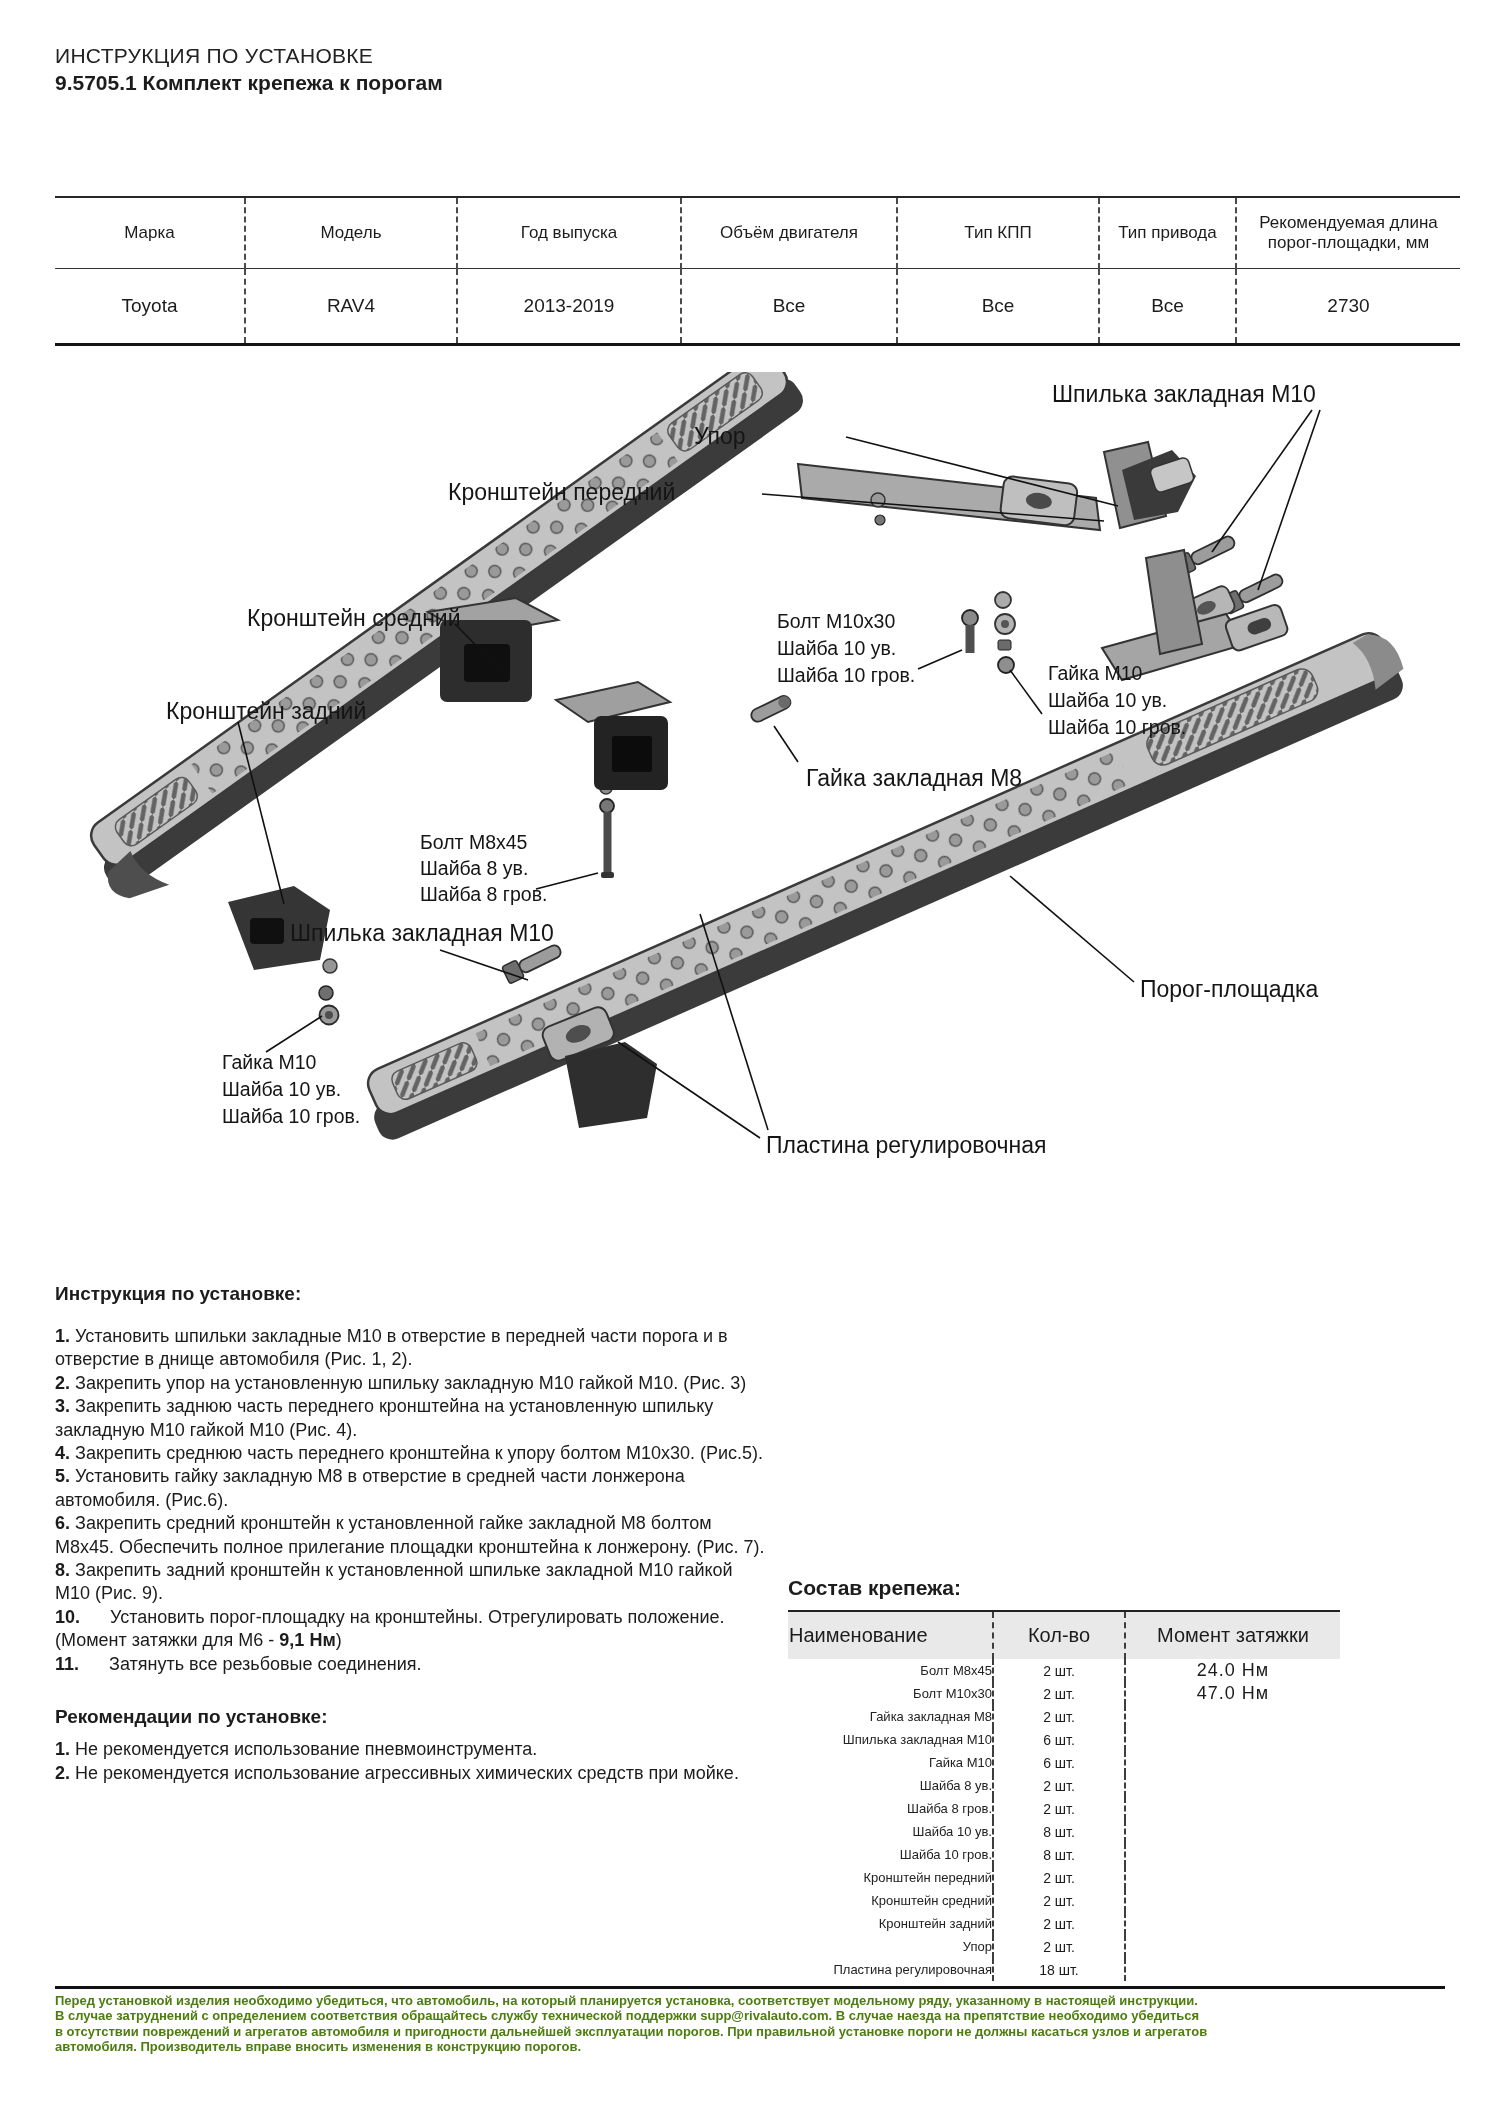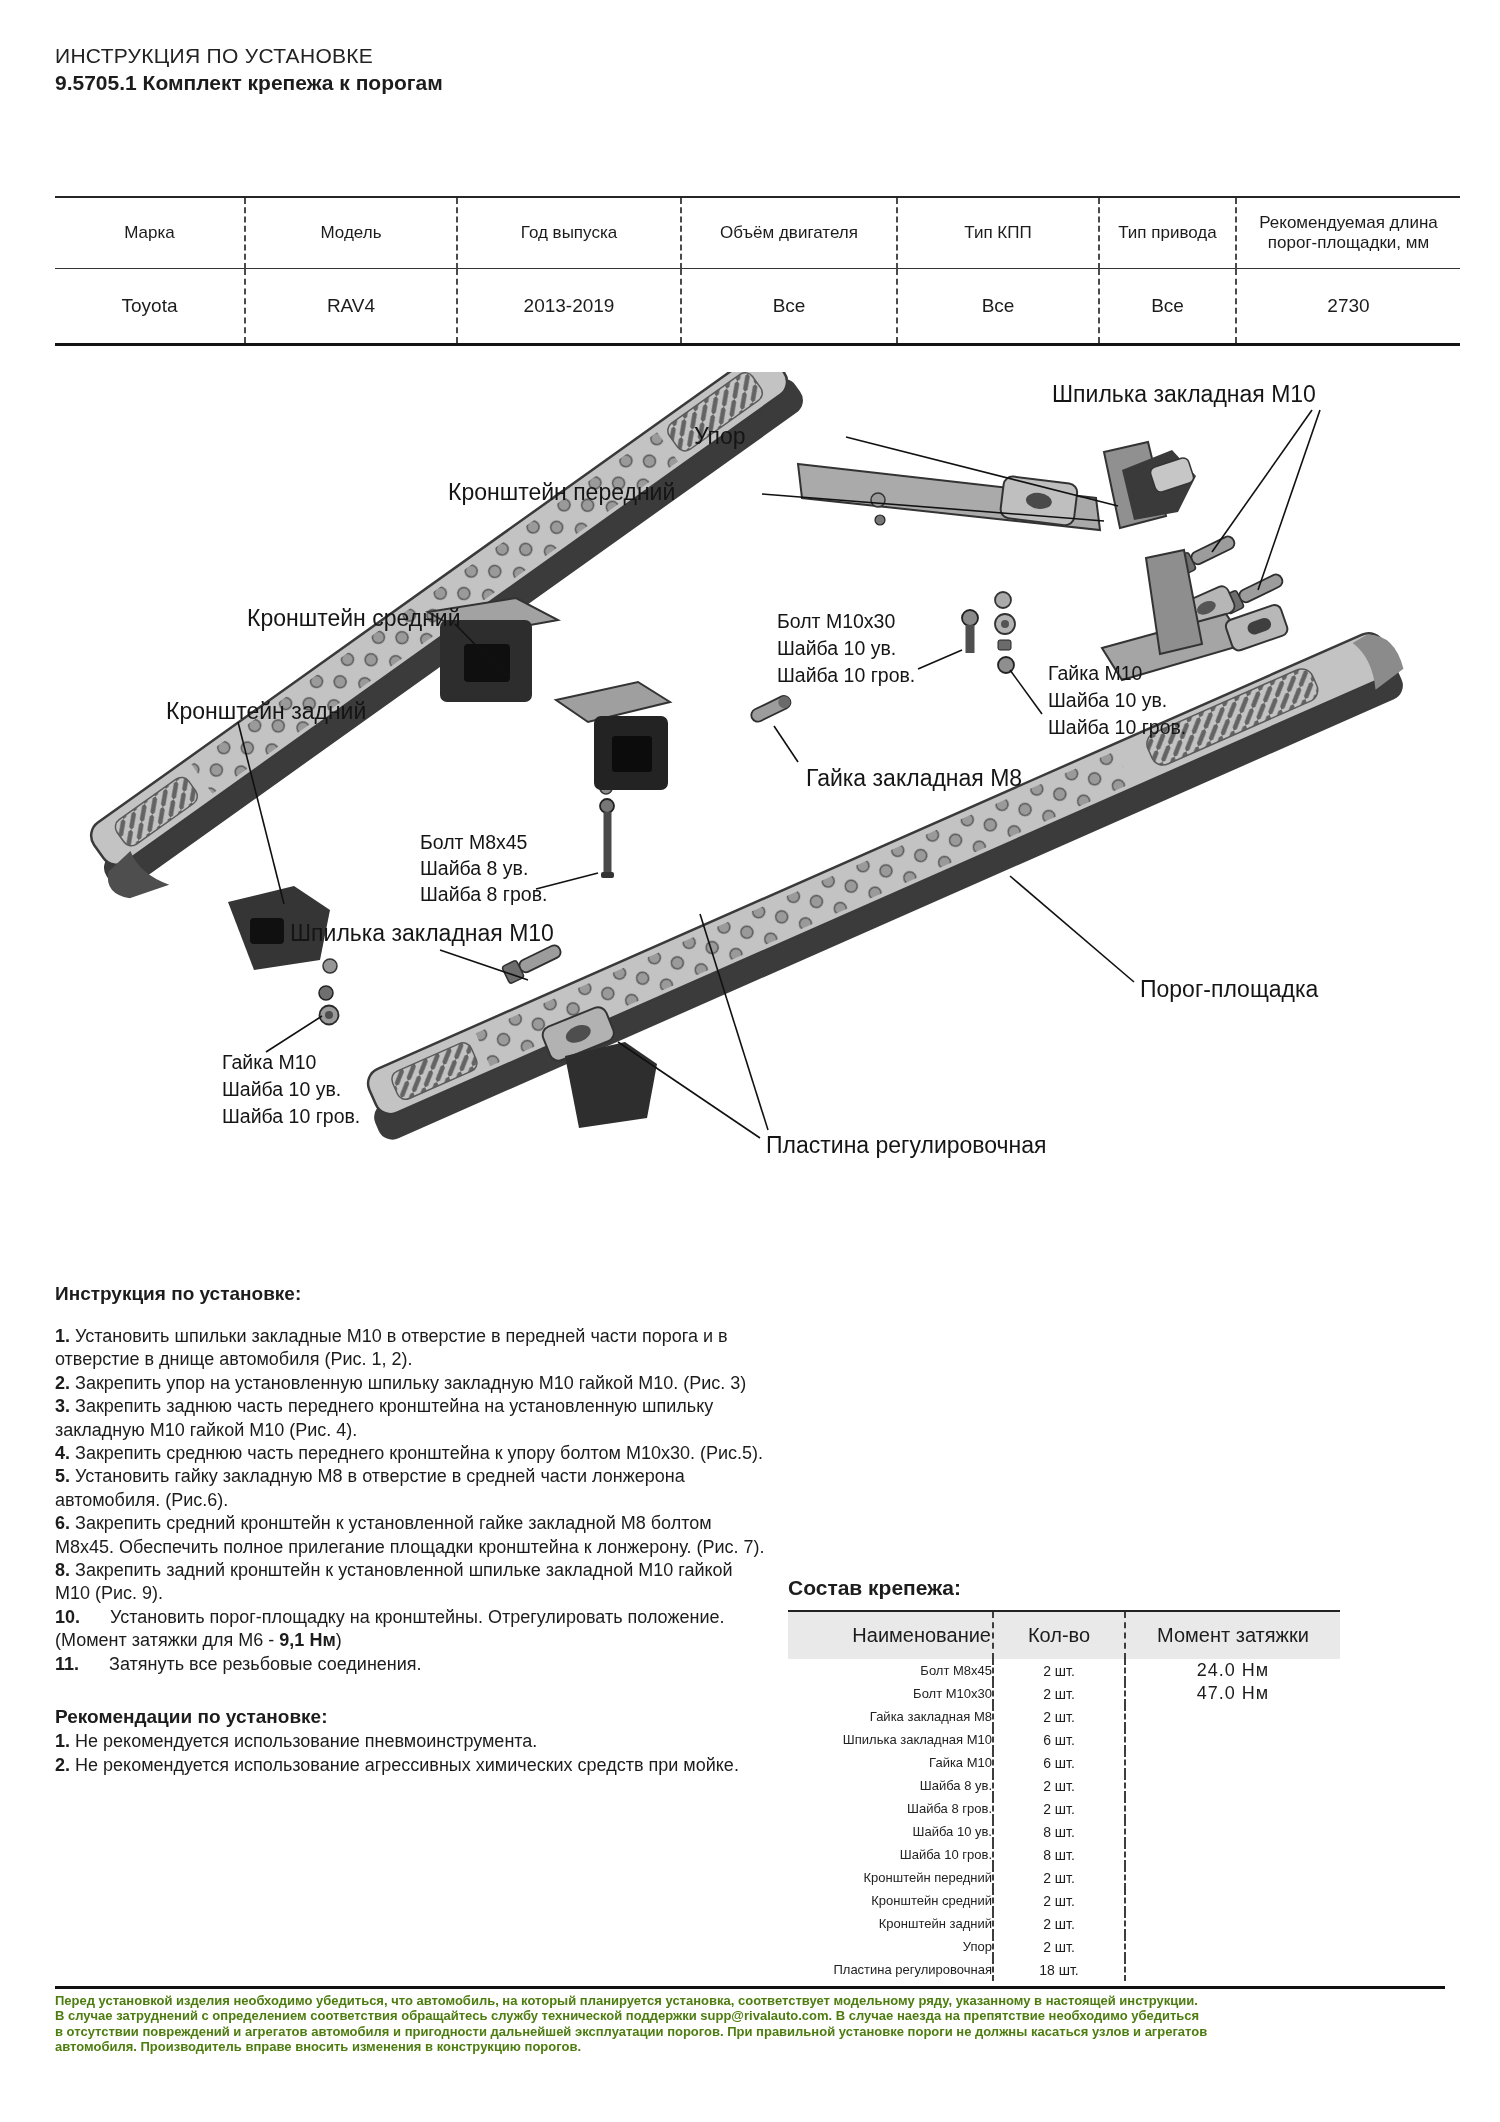--- a/index.html
+++ b/index.html
@@ -22,32 +22,32 @@
   table.vtable th+th,table.vtable td+td{border-left:2px dashed #4a4a4a;}
   table.vtable thead tr{border-bottom:1.5px solid #333;}
   
   svg.diagram{left:0;top:372px;}
   svg.diagram text{font-family:"Liberation Sans",sans-serif;fill:#151515;}
   .cap{font-size:23px;}
   .spec{font-size:19.5px;}
   
   .leftcol{left:55px;top:1283px;width:716px;}
   .sec-heading{font-size:19px;font-weight:bold;margin:0 0 20px 0;}
-  .sec-heading.rec{margin-top:30px;margin-bottom:2px;}
+  .sec-heading.rec{margin-top:30px;margin-bottom:10px;}
   p.instr{margin:0;font-size:18px;line-height:23.4px;}
   p.instr .num{font-weight:bold;margin-right:5px;}
   p.instr .num.wide{margin-right:30px;}
   p.instr .b{font-weight:bold;}
   
   .parts{left:788px;top:1576px;width:552px;}
   .parts-heading{font-size:21px;font-weight:bold;margin:0 0 10px 0;}
   table.ptable{border-collapse:collapse;table-layout:fixed;width:552px;
     border-top:2.5px solid #222;}
   table.ptable th{background:#e9e9e9;height:45px;font-size:20px;font-weight:normal;}
-  table.ptable th.h-name{text-align:right;}
+  table.ptable th.h-name{text-align:left;}
   table.ptable td,table.ptable th{vertical-align:middle;}
   table.ptable th+th,table.ptable td+td{border-left:2px dashed #3d3d3d;}
   table.ptable td{height:23px;padding:0;}
   td.p-name{text-align:right;padding-right:10px;font-size:13px;color:#222;}
   td.p-qty{text-align:center;font-size:14px;}
   td.p-torque{text-align:center;font-size:18px;letter-spacing:1px;}
   
   .footrule{left:55px;top:1986px;width:1390px;height:0;border-top:3.5px solid #111;}
   .footer{left:55px;top:1993px;width:1400px;font-size:13px;font-weight:bold;
     line-height:15.3px;color:#4d7c0f;}

